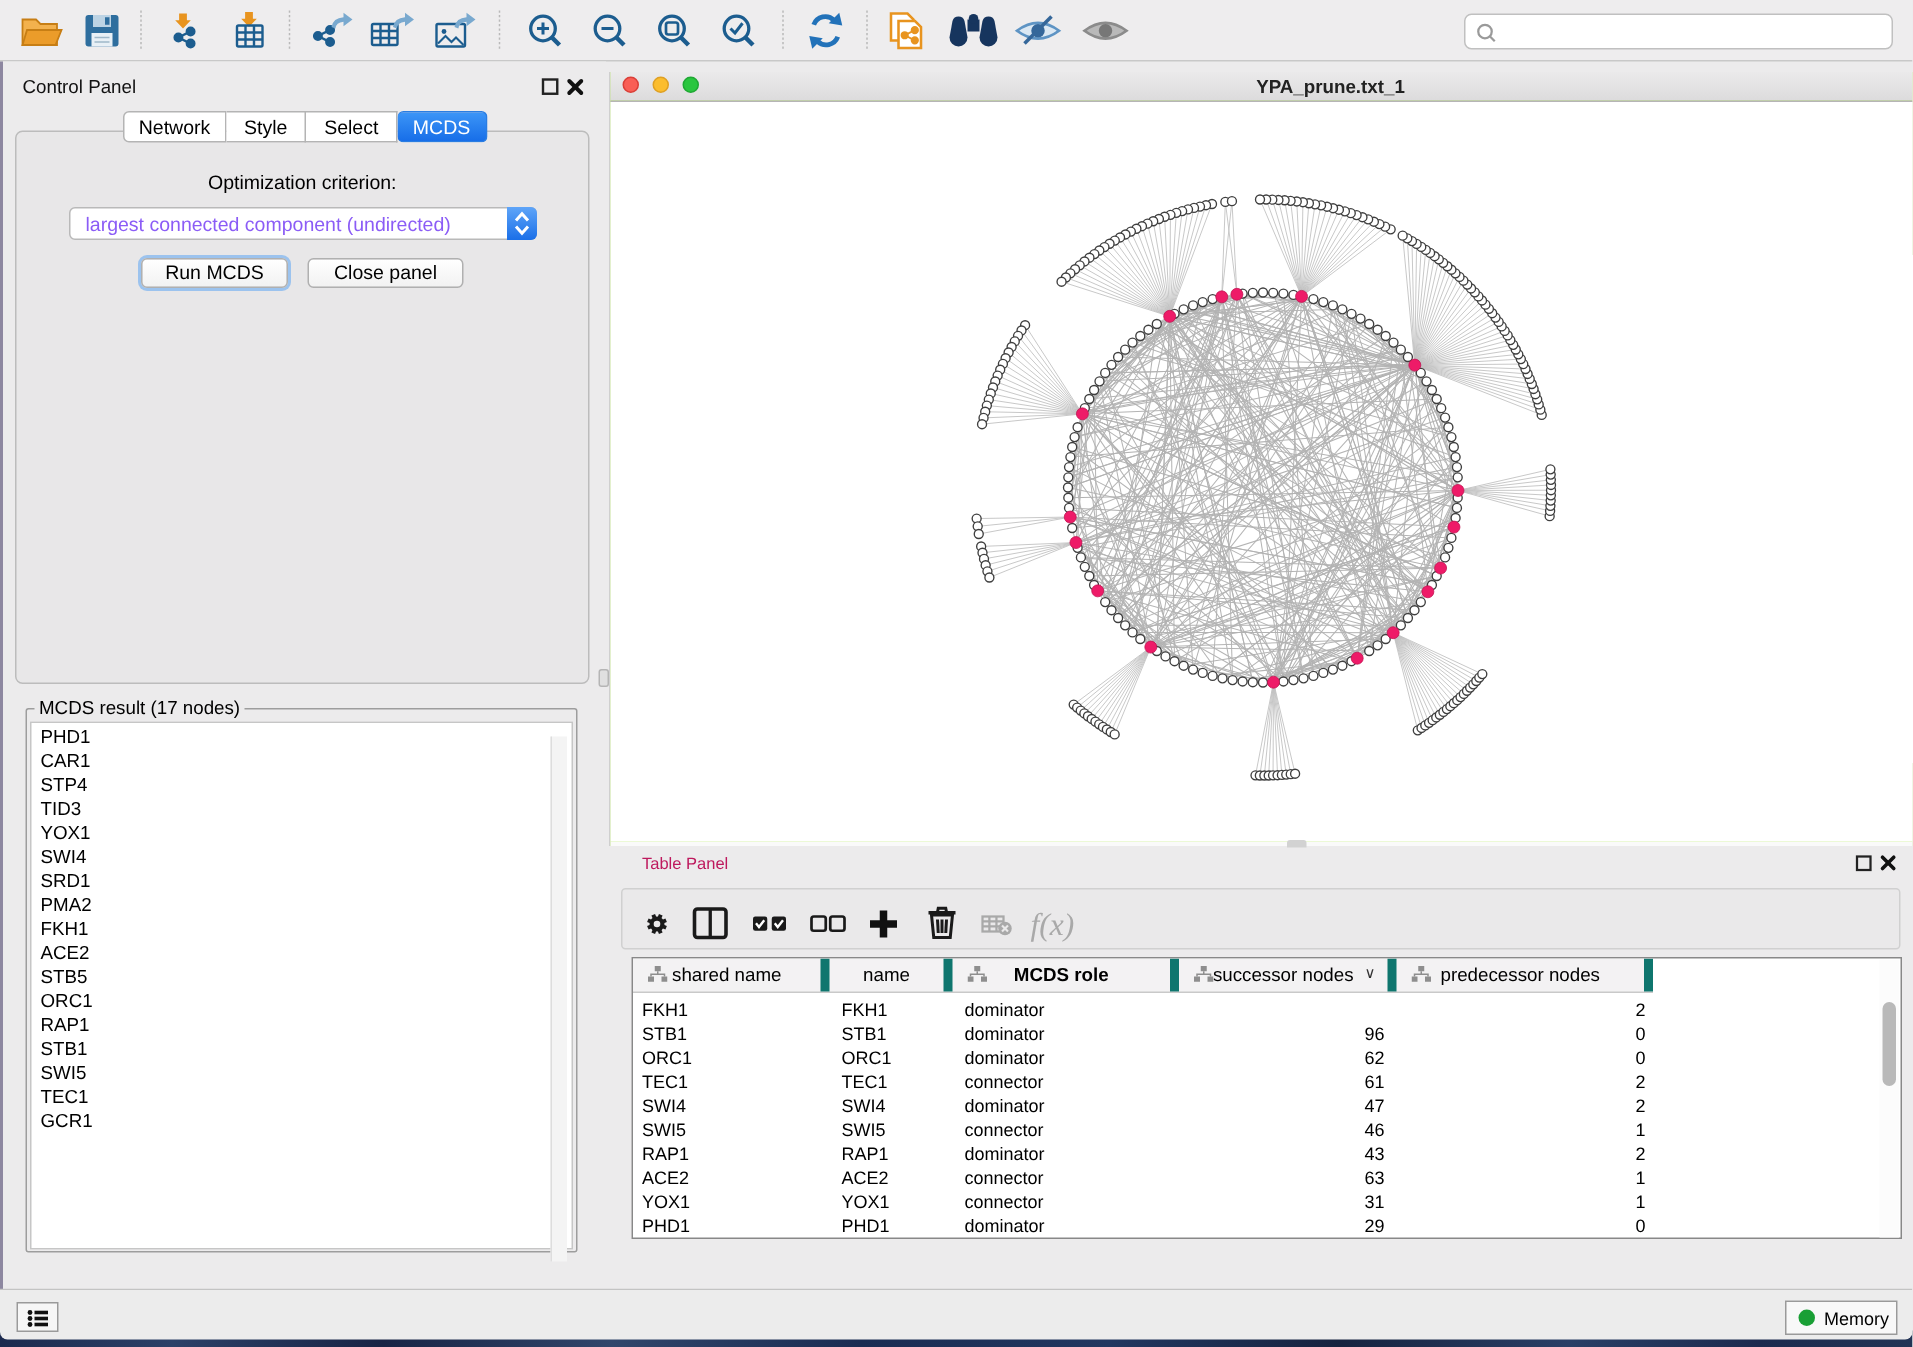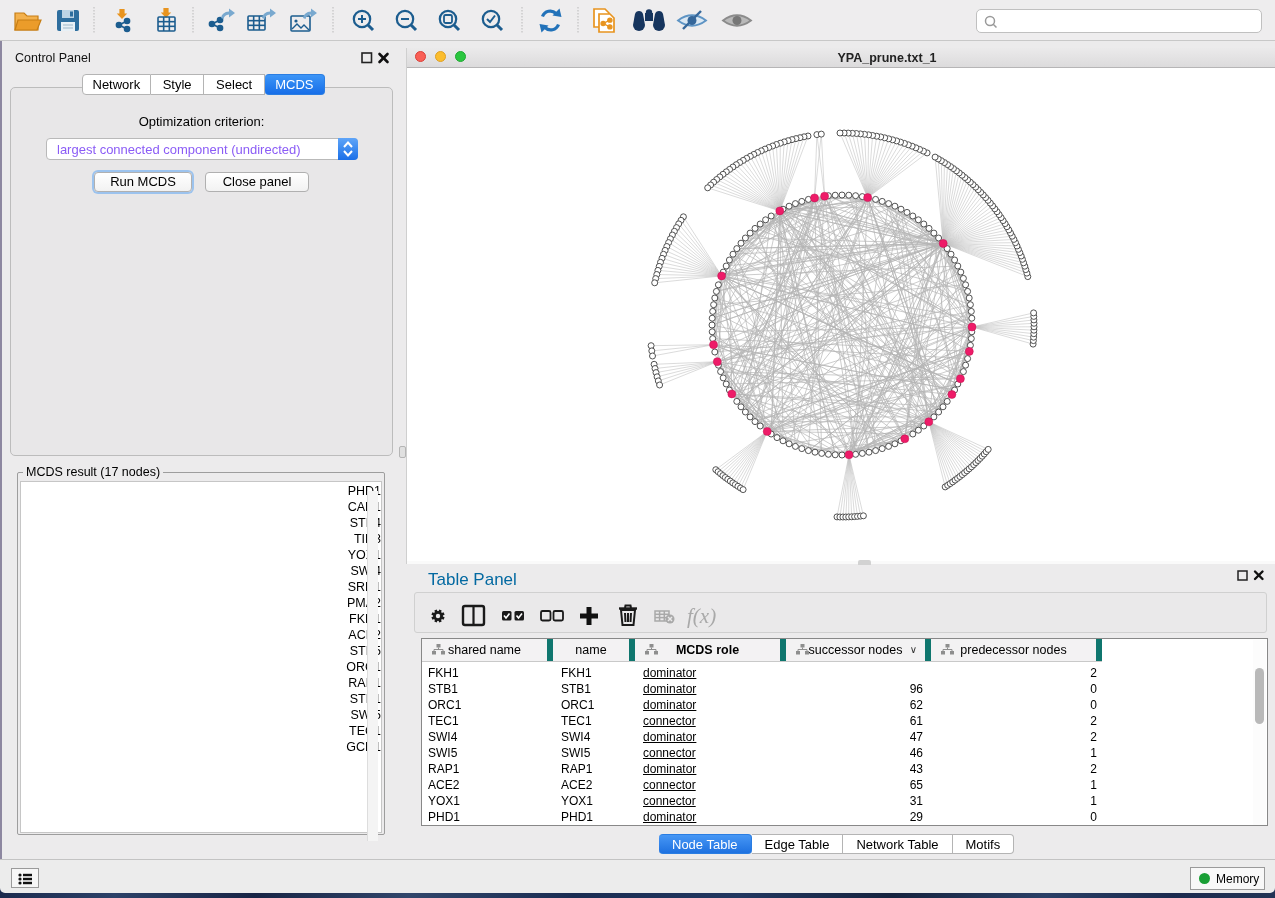--- a/index.html
+++ b/index.html
@@ -21,43 +21,43 @@
 .tab { height:21px; line-height:20px; font-size:13px; padding:0 10px; background:#fff; border:1px solid #b4b4b4; border-left:none; color:#000; }
 .tab.first { border-left:1px solid #b4b4b4; border-radius:4px 0 0 4px; }
 .tab.sel { background:linear-gradient(#3c95f7,#176ee8); color:#fff; border-color:#2a7de2; border-radius:4px; }
 #cpbody { position:absolute; left:8px; top:46px; width:383px; height:369px; background:#e8e7e8; border:1px solid #bcbcbc; border-radius:5px; }
 #optlabel { position:absolute; left:0; top:26px; width:100%; text-align:center; font-size:13px; color:#000; }
 #dropdown { position:absolute; left:35px; top:50px; width:312px; height:22px; background:#fff; border:1px solid #b9b9b9; border-radius:4px; font-size:13px; line-height:21px; padding-left:10px; color:#8b5cf6; }
 #ddbtn { position:absolute; right:-1px; top:-1px; width:20px; height:22px; background:linear-gradient(#5fa5f8,#1a6fe8); border-radius:0 4px 4px 0; }
 .btn { position:absolute; height:20px; background:linear-gradient(#ffffff,#f2f2f2); border:1px solid #b0b0b0; border-radius:4px; font-size:13px; text-align:center; color:#000; line-height:18px; }
 #runbtn { left:83px; top:84px; width:98px; box-shadow:0 0 0 2px #9cc3ee; }
 #closebtn { left:194px; top:84px; width:104px; }
-#mcdsbox { position:absolute; left:15px; top:431px; width:368px; height:363px; border:1px solid #9d9d9d; border-radius:2px;text-align:right; }
+#mcdsbox { position:absolute; left:15px; top:431px; width:368px; height:363px; border:1px solid #9d9d9d; border-radius:2px; }
 #mcdslabel { position:absolute; left:5px; top:-8px; background:#ecebec; padding:0 3px; font-size:12.5px; color:#000; }
 #mcdslist { position:absolute; left:2px; top:8px; width:362px; height:352px; background:#fff; border:1px solid #c6c6c6; font-size:12.5px; color:#000; padding:1px 0 0 6px; line-height:16px; }
 #mcdsscroll { position:absolute; right:3px; top:9px; width:11px; height:350px; background:#f4f4f4; border-left:1px solid #ddd; }
 
 
 #netwin { left:406px; top:48px; width:869px; height:516px; background:#bef264; border-left:1px solid #cfcfcf; }
 #nettitle { position:absolute; left:0; top:0; width:100%; height:20px; background:linear-gradient(#ebeaeb,#dcdbdc); border-bottom:1px solid #b6b5b6; }
 #nettext { position:absolute; left:46px; top:3px; width:100%; text-align:center; font-size:12.5px; font-weight:700; color:#222; }
 .tl { position:absolute; top:3px; width:11px; height:11px; border-radius:50%; }
 #netcanvas { position:absolute; left:0; top:20px; width:869px; height:493px; background:#fff; }
 #netscroll { position:absolute; left:0; top:513px; width:869px; height:3px; background:#fafafa; }
 
 
 #tpanel { left:406px; top:565px; width:869px; height:293px; background:#ecebec; }
-#tptitle { position:absolute; left:22px; top:5px; font-size:17px; color:#0369a1; }
+#tptitle { position:absolute; left:22px; top:5px; font-size:11px; color:#be185d; }
 #tptools { position:absolute; left:8px; top:27px; width:853px; height:41px; background:#eae9ea; border:1px solid #d0d0d0; border-radius:3px; }
 #ttable { position:absolute; left:15px; top:73px; width:847px; height:188px; background:#fff; border:1px solid #888; overflow:hidden; }
 #thead { position:absolute; left:0; top:0; height:23px; width:680px; background:#f3f2f3; border-bottom:1px solid #c9c9c9; font-size:12.5px; color:#000; }
 .th { position:absolute; top:0; height:22px; line-height:22px; text-align:center; border-right:6px solid #0f766e; }
 .trow { position:absolute; font-size:12px; height:16px; line-height:16px; color:#000; width:100%; }
 .c1 { position:absolute; left:6px; } .c2 { position:absolute; left:139px; }
-.c3 { position:absolute; left:221px;text-decoration:underline; } .c4 { position:absolute; left:0; width:501px; text-align:right;margin-top:16px; }
+.c3 { position:absolute; left:221px; } .c4 { position:absolute; left:0; width:501px; text-align:right;margin-top:16px; }
 .c5 { position:absolute; left:0; width:675px; text-align:right; }
 #tscroll { position:absolute; right:1px; top:1px; width:13px; height:186px; background:#fcfcfc; }
 #tthumb { position:absolute; right:2px; top:28px; width:9px; height:56px; background:#b9b9b9; border-radius:5px; }
 #btabs { position:absolute; left:253px; top:269px; height:20px; display:flex; }
 .btab { height:20px; line-height:19px; font-size:13px; padding:0 13px; background:#fff; border:1px solid #b4b4b4; border-left:none; color:#000; }
 .btab.sel { background:linear-gradient(#4797f5,#1e71e0); color:#fff; border-color:#2a7de2; border-radius:4px; }
 .btab.last { border-radius:0 4px 4px 0; }
 
 
 #statusbar { left:0; top:859px; width:1275px; height:34px; background:#ececec; border-top:1px solid #c3c3c3; border-radius:0 0 5px 5px; z-index:3; }
@@ -1240,21 +1240,21 @@
           <span class="c1">SWI5</span>
           <span class="c2">SWI5</span>
           <span class="c3">connector</span>
           <span class="c4">43</span>
           <span class="c5">1</span>
         </div>
         <div class="trow" style="top:122px;">
           <span class="c1">RAP1</span>
           <span class="c2">RAP1</span>
           <span class="c3">dominator</span>
-          <span class="c4">65</span>
+          <span class="c4">63</span>
           <span class="c5">2</span>
         </div>
         <div class="trow" style="top:138px;">
           <span class="c1">ACE2</span>
           <span class="c2">ACE2</span>
           <span class="c3">connector</span>
           <span class="c4">31</span>
           <span class="c5">1</span>
         </div>
         <div class="trow" style="top:154px;">
@@ -1268,26 +1268,20 @@
           <span class="c1">PHD1</span>
           <span class="c2">PHD1</span>
           <span class="c3">dominator</span>
           <span class="c5">0</span>
         </div>
       </div>
     <div id="tscroll">
         <div id="tthumb"></div>
       </div>
   </div>
-  <div id="btabs">
-    <div class="btab sel" style="border-radius:4px;">Node Table</div>
-      <div class="btab">Edge Table</div>
-      <div class="btab">Network Table</div>
-      <div class="btab last">Motifs</div>
-  </div>
 </div>
 <div class="abs" id="statusbar">
   <div id="listbtn">
       <svg width="26" height="18" style="position:absolute;left:1px;top:1px">
         <g fill="#111">
           <circle cx="7" cy="5" r="1.6"></circle>
           <circle cx="7" cy="9" r="1.6"></circle>
           <circle cx="7" cy="13" r="1.6"></circle>
           <rect x="10" y="3.8" width="9" height="2.4"></rect>
           <rect x="10" y="7.8" width="9" height="2.4"></rect>

